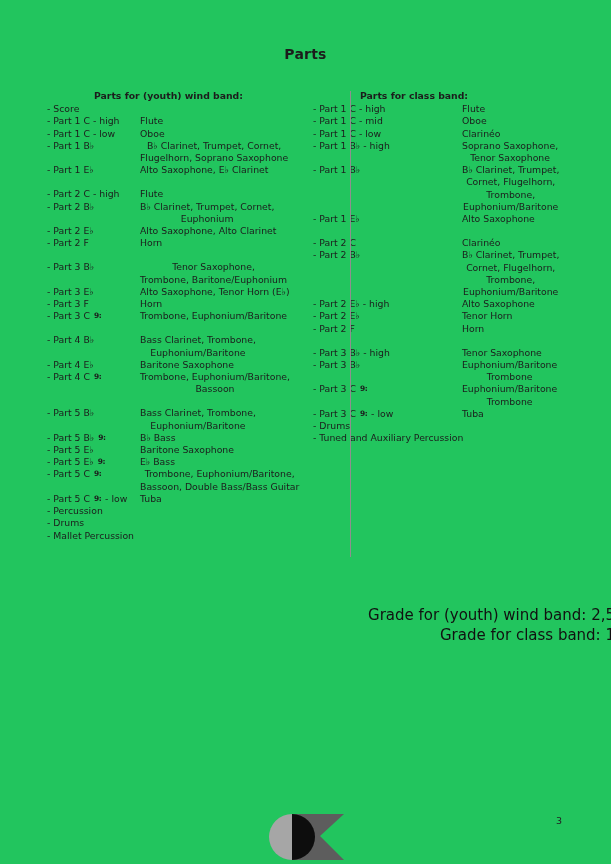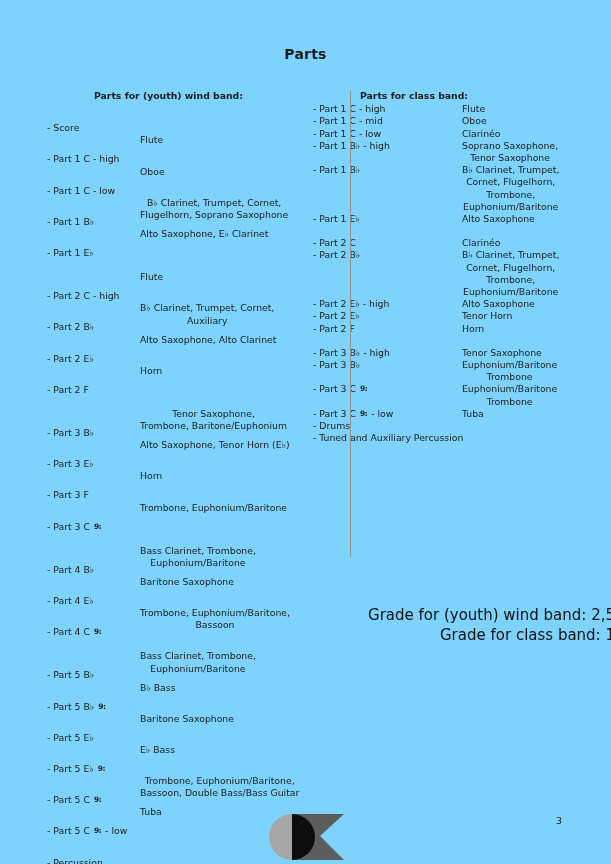--- a/index.html
+++ b/index.html
@@ -1,20 +1,20 @@
 <!DOCTYPE html>
 <html><head>
 <meta charset="utf-8">
 <style>
   html,body{margin:0;padding:0;background:#e8e8e8;}
   .page{
     position:relative;
     width:611px;height:864px;
     margin:0 auto;
-    background:#7dd3fc;
+    background:#22c55e;
     overflow:hidden;
     font-family:"DejaVu Sans", sans-serif;
     color:#1c1c1c;
   }
   .doc-title{
     position:absolute;top:46px;left:0;width:100%;
     text-align:center;font-size:14px;font-weight:bold;letter-spacing:.2px;
   }
   .columns{
     position:absolute;left:47px;top:90px;width:548px;
@@ -26,21 +26,21 @@
   .col-right{width:282px;padding-left:10px;}
   .col-divider{
     position:absolute;left:303px;top:1px;width:1px;height:466px;
     background:#8f8f8f;
   }
   .col-header{font-weight:bold;margin-bottom:1px;white-space:nowrap;padding-left:47px;}
   .group{margin-bottom:12px;}
   .group:last-child{margin-bottom:0;}
   .row{display:flex;align-items:flex-start;}
   .label{flex:none;white-space:nowrap;}
-  .col-left .label{width:93px;margin-top:19px;}
+  .col-left .label{width:93px;}
   .col-right .label{width:149px;}
   .instruments{flex:none;text-align:center;}
   .instr-line{display:block;white-space:nowrap;}
   .clef{
     display:inline-block;font-size:7.5px;font-weight:600;
     vertical-align:1px;letter-spacing:-.5px;padding:0 1px;
   }
   .grades{
     position:absolute;top:606px;left:4px;width:100%;
     text-align:right;font-size:15px;line-height:19.5px;color:#111;
@@ -103,21 +103,21 @@
             <div class="row">
               <div class="label">- Part 2 C - high</div>
               <div class="instruments">
                 <span class="instr-line">Flute</span>
               </div>
             </div>
             <div class="row">
               <div class="label">- Part 2 B♭</div>
               <div class="instruments">
                 <span class="instr-line">B♭ Clarinet, Trumpet, Cornet,</span>
-                <span class="instr-line">Auxiliary</span>
+                <span class="instr-line">Euphonium</span>
               </div>
             </div>
             <div class="row">
               <div class="label">- Part 2 E♭</div>
               <div class="instruments">
                 <span class="instr-line">Alto Saxophone, Alto Clarinet</span>
               </div>
             </div>
             <div class="row">
               <div class="label">- Part 2 F</div>

